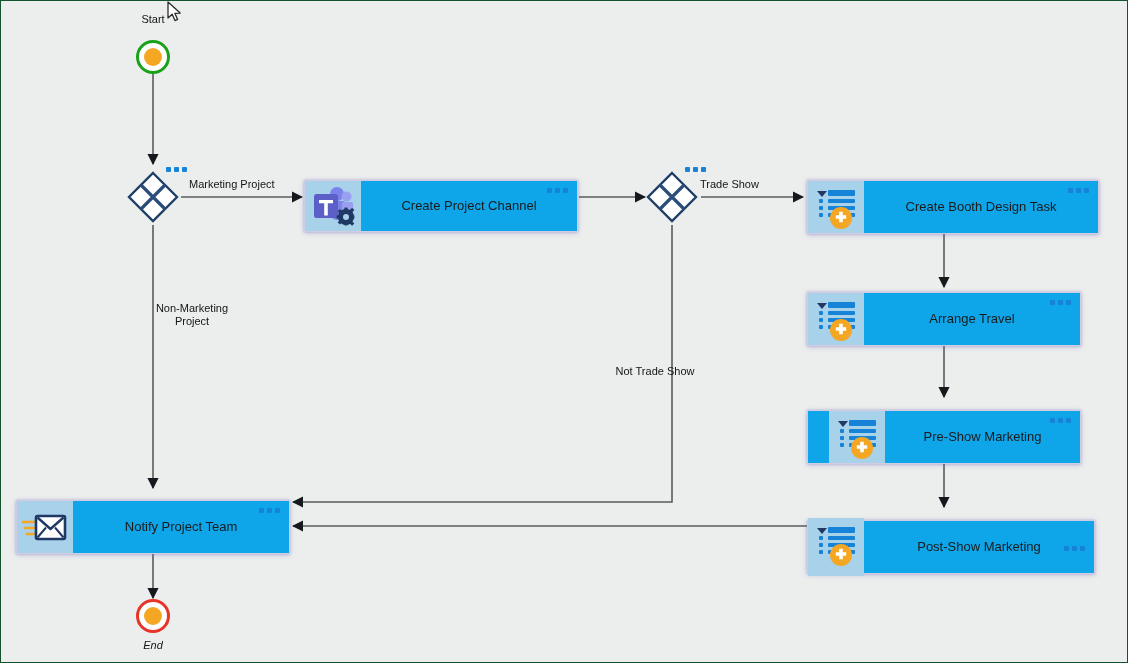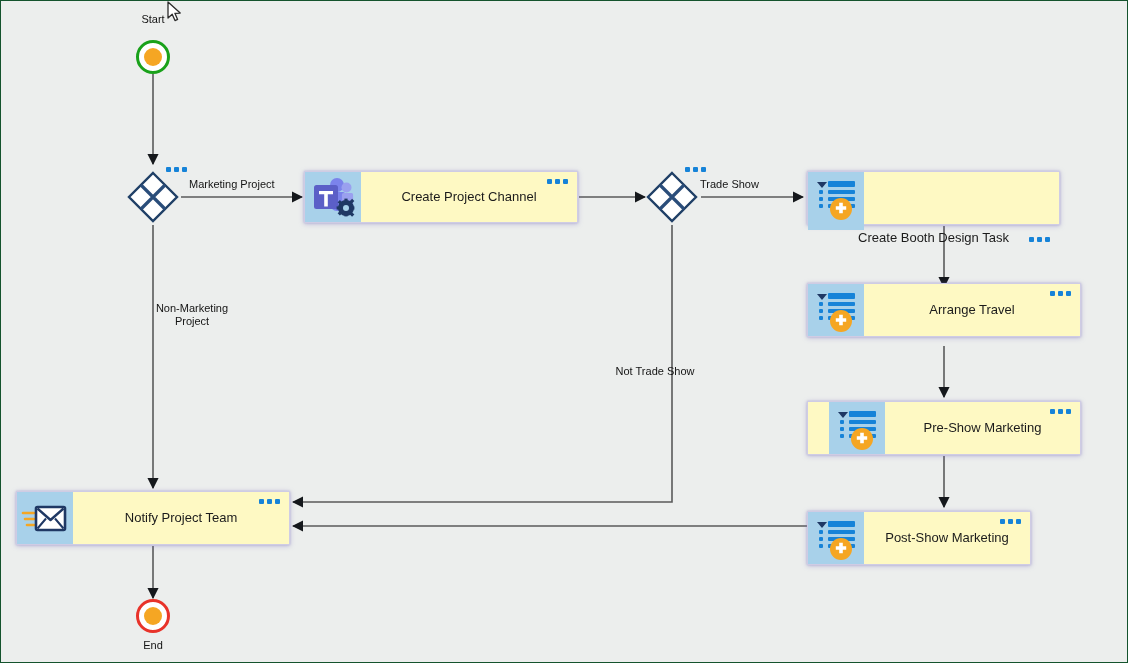--- a/index.html
+++ b/index.html
@@ -24,24 +24,25 @@
     left: 0;
     top: 0;
     width: 1128px;
     height: 663px;
   }
   
   .node {
     position: absolute;
     display: flex;
     align-items: stretch;
-    background: #fef9c3;
+    background: #0ea5e9;
     border: 1px solid #cfcce4;
     box-shadow: 0 1px 5px rgba(120,110,190,0.40), 0 0 2px rgba(120,110,190,0.35);
     box-sizing: border-box;
+    margin-top: 9px;
   }
   .node-icon {
     width: 56px;
     flex: 0 0 56px;
     background: #a8d1ea;
     position: relative;
   }
   .node-body {
     flex: 1 1 auto;
     position: relative;
@@ -226,21 +227,21 @@
     </svg>
     <span class="dots">
       <i></i>
       <i></i>
       <i></i>
     </span>
   </div>
   <div class="flow-label" style="left:699px; top:177px; text-align:left;">Trade Show</div>
   <div class="flow-label" style="left:612px; top:364px; width:84px;">Not Trade Show</div>
 
-  <div class="node" style="left:806px; top:170px; width:253px; height:54px;flex-direction:column;">
+  <div class="node" style="left:806px; top:170px; width:292px; height:54px;">
     <div class="node-icon">
       <svg viewBox="0 0 56 54" width="56" height="54">
         <path d="M9 10 l10 0 l-5 6 z" fill="#1f3864"></path>
         <rect x="20" y="9" width="27" height="6" rx="1" fill="#1683d8"></rect>
         <rect x="20" y="18" width="27" height="4" rx="1" fill="#1683d8"></rect>
         <rect x="20" y="25" width="27" height="4" rx="1" fill="#1683d8"></rect>
         <rect x="20" y="32" width="27" height="4" rx="1" fill="#1683d8"></rect>
         <rect x="11" y="18" width="4" height="4" rx="1" fill="#1683d8"></rect>
         <rect x="11" y="25" width="4" height="4" rx="1" fill="#1683d8"></rect>
         <rect x="11" y="32" width="4" height="4" rx="1" fill="#1683d8"></rect>
@@ -301,21 +302,21 @@
     <div class="node-body">
       <span class="node-label">Pre-Show Marketing</span>
       <span class="dots">
         <i></i>
         <i></i>
         <i></i>
       </span>
     </div>
   </div>
 
-  <div class="node" style="left:806px; top:510px; width:224px; height:54px;">
+  <div class="node" style="left:806px; top:510px; width:288px; height:54px;align-items:center;">
     <div class="node-icon">
       <svg viewBox="0 0 56 54" width="56" height="54">
         <path d="M9 10 l10 0 l-5 6 z" fill="#1f3864"></path>
         <rect x="20" y="9" width="27" height="6" rx="1" fill="#1683d8"></rect>
         <rect x="20" y="18" width="27" height="4" rx="1" fill="#1683d8"></rect>
         <rect x="20" y="25" width="27" height="4" rx="1" fill="#1683d8"></rect>
         <rect x="20" y="32" width="27" height="4" rx="1" fill="#1683d8"></rect>
         <rect x="11" y="18" width="4" height="4" rx="1" fill="#1683d8"></rect>
         <rect x="11" y="25" width="4" height="4" rx="1" fill="#1683d8"></rect>
         <rect x="11" y="32" width="4" height="4" rx="1" fill="#1683d8"></rect>
@@ -352,19 +353,19 @@
         <i></i>
         <i></i>
         <i></i>
       </span>
     </div>
   </div>
 
   <div class="event end" style="left:135px; top:598px;">
     <span class="inner"></span>
   </div>
-  <div class="event-label" style="left:112px; top:638px;">End</div>
+  <div class="event-label" style="left:112px; top:638px;font-style:italic;">End</div>
 
   <svg id="cursor" style="left:165px; top:0px;" width="18" height="24" viewBox="0 0 18 24">
     <path d="M2 1 L2 17 L6.2 13.2 L9 19.6 L11.6 18.4 L8.9 12.3 L14.2 12.1 Z" fill="#ffffff" stroke="#2b2b2b" stroke-width="1.3" stroke-linejoin="round"></path>
   </svg>
 
 </div>
 
 </body></html>

